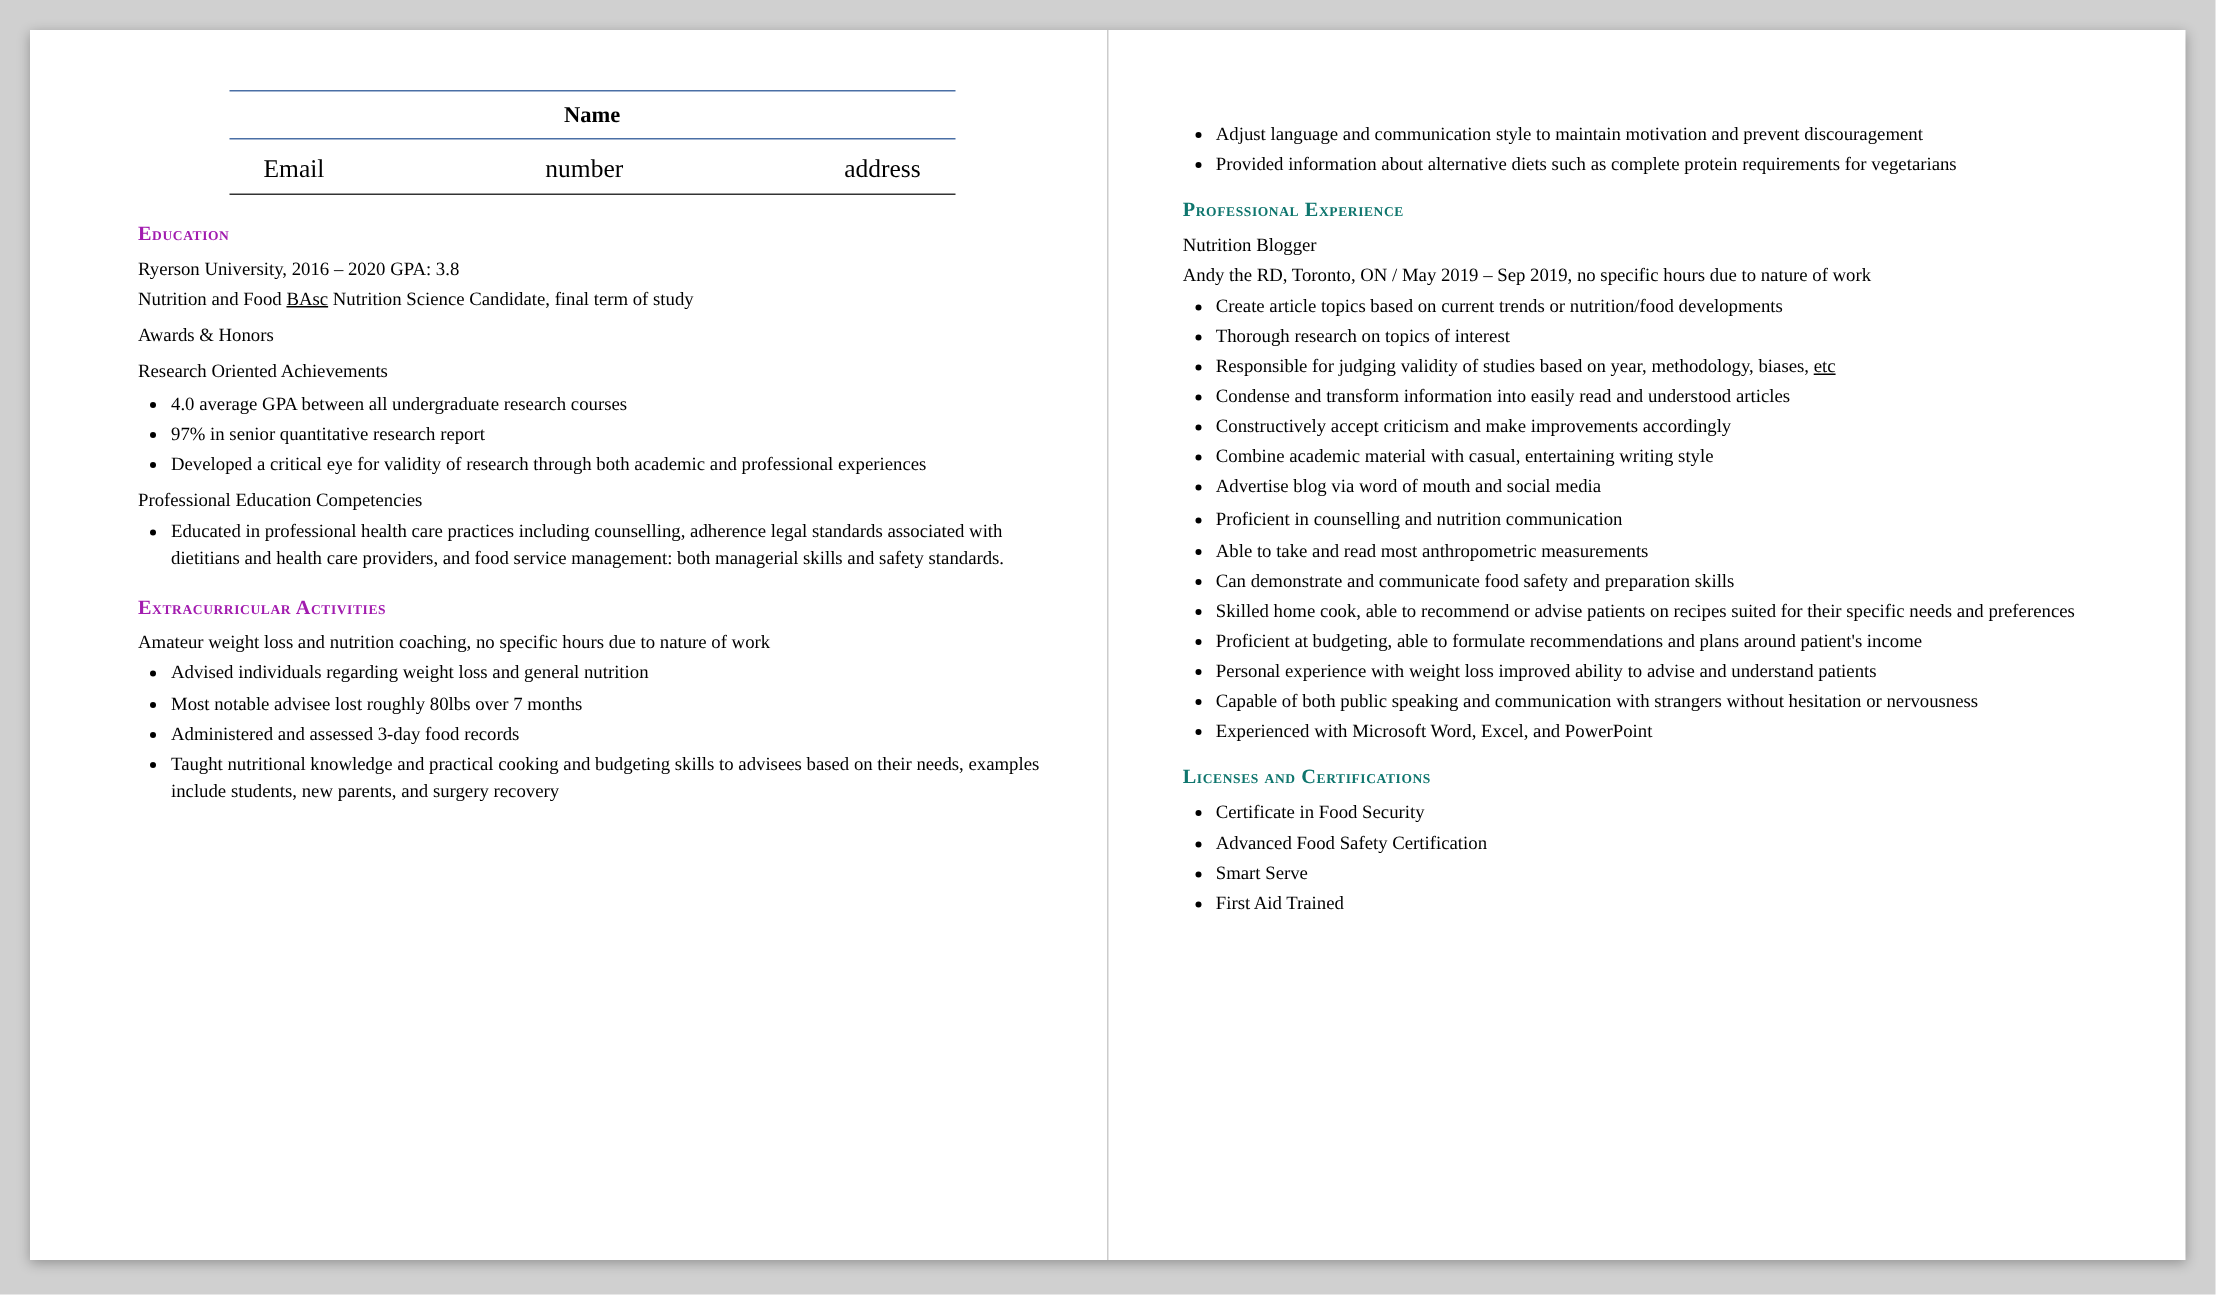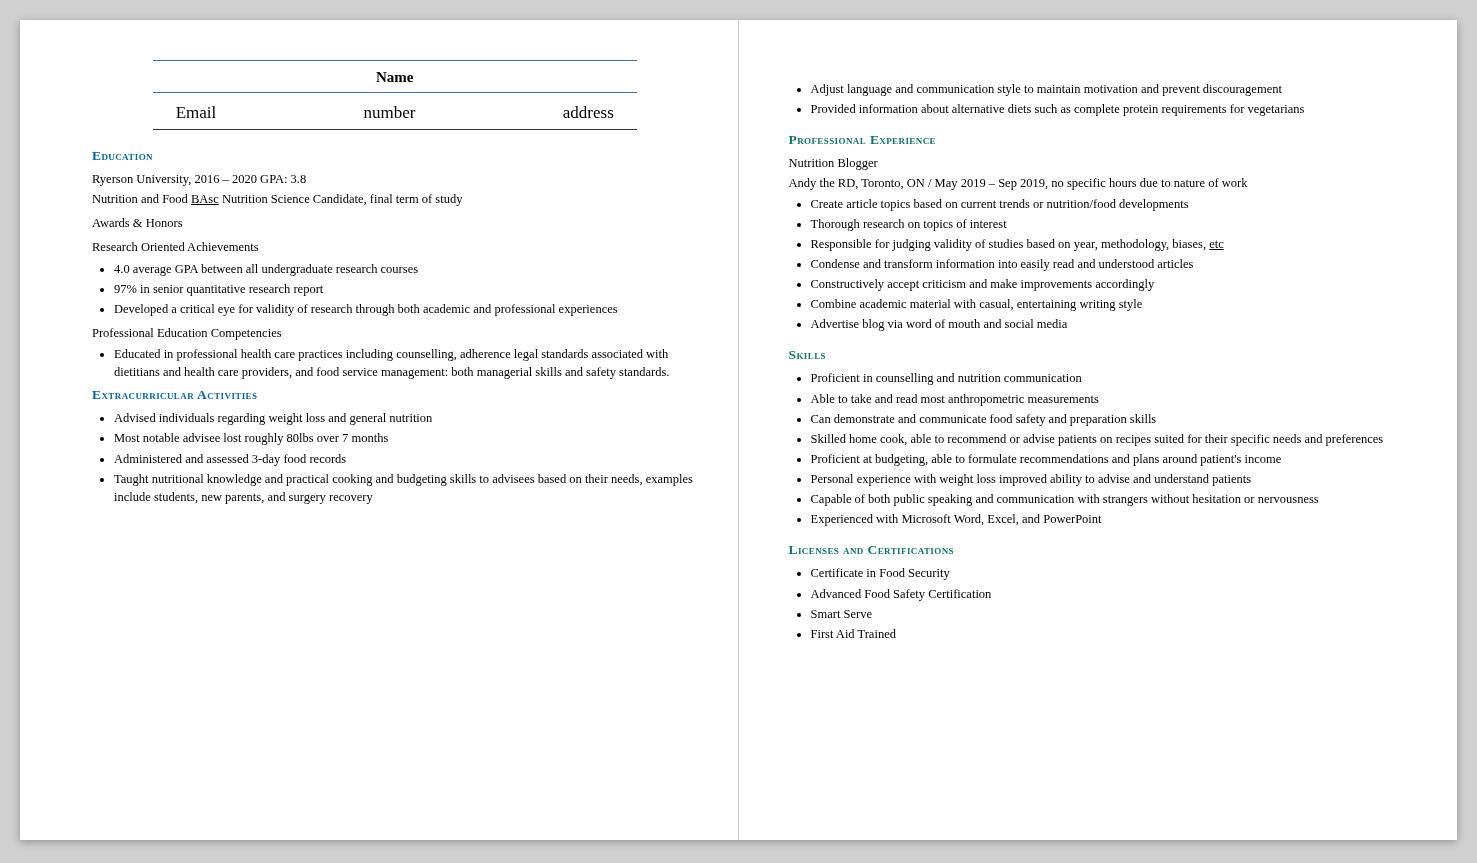--- a/index.html
+++ b/index.html
@@ -64,24 +64,24 @@
       border: none;
       border-top: 1px solid #333;
       margin-top: 6px;
       width: 80%;
       margin-left: auto;
       margin-right: auto;
     }
     
     .section-heading {
       font-variant: small-caps;
-      color: #0369a1;
+      color: #a21caf;
       font-size: 13.5px;
       font-weight: bold;
-      margin-top: 6px;
+      margin-top: 16px;
       margin-bottom: 6px;
       letter-spacing: 0.03em;
     }
     .section-heading-right {
       font-variant: small-caps;
       color: #0f766e;
       font-size: 13.5px;
       font-weight: bold;
       margin-top: 14px;
       margin-bottom: 6px;
@@ -150,20 +150,21 @@
       <li>97% in senior quantitative research report</li>
       <li>Developed a critical eye for validity of research through both academic and professional experiences</li>
     </ul>
 
     <p class="subsection-label">Professional Education Competencies</p>
     <ul>
       <li>Educated in professional health care practices including counselling, adherence legal standards associated with dietitians and health care providers, and food service management: both managerial skills and safety standards.</li>
     </ul>
 
     <div class="section-heading">Extracurricular Activities</div>
+    <p class="edu-line">Amateur weight loss and nutrition coaching, no specific hours due to nature of work</p>
     <ul>
       <li>Advised individuals regarding weight loss and general nutrition</li>
       <li>Most notable advisee lost roughly 80lbs over 7 months</li>
       <li>Administered and assessed 3-day food records</li>
       <li>Taught nutritional knowledge and practical cooking and budgeting skills to advisees based on their needs, examples include students, new parents, and surgery recovery</li>
     </ul>
   </div>
 
   <div class="right-column">
 
@@ -178,21 +179,20 @@
     <ul>
       <li>Create article topics based on current trends or nutrition/food developments</li>
       <li>Thorough research on topics of interest</li>
       <li>Responsible for judging validity of studies based on year, methodology, biases, <span class="red-underline">etc</span></li>
       <li>Condense and transform information into easily read and understood articles</li>
       <li>Constructively accept criticism and make improvements accordingly</li>
       <li>Combine academic material with casual, entertaining writing style</li>
       <li>Advertise blog via word of mouth and social media</li>
     </ul>
 
-    <div class="section-heading-right">Skills</div>
     <ul>
       <li>Proficient in counselling and nutrition communication</li>
       <li>Able to take and read most anthropometric measurements</li>
       <li>Can demonstrate and communicate food safety and preparation skills</li>
       <li>Skilled home cook, able to recommend or advise patients on recipes suited for their specific needs and preferences</li>
       <li>Proficient at budgeting, able to formulate recommendations and plans around patient's income</li>
       <li>Personal experience with weight loss improved ability to advise and understand patients</li>
       <li>Capable of both public speaking and communication with strangers without hesitation or nervousness</li>
       <li>Experienced with Microsoft Word, Excel, and PowerPoint</li>
     </ul>

